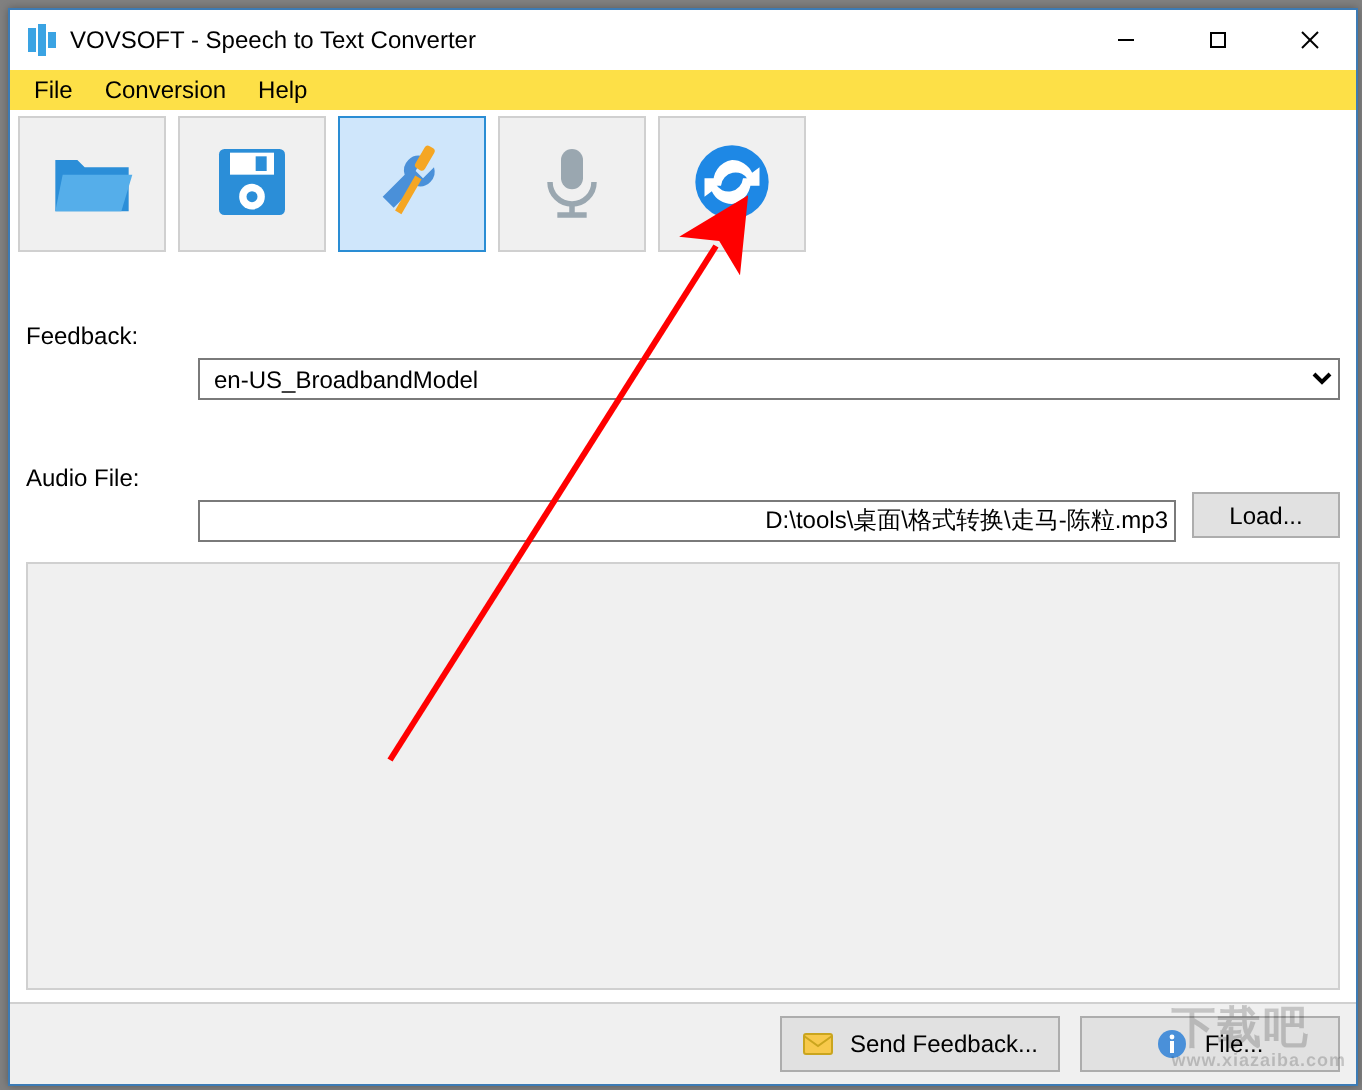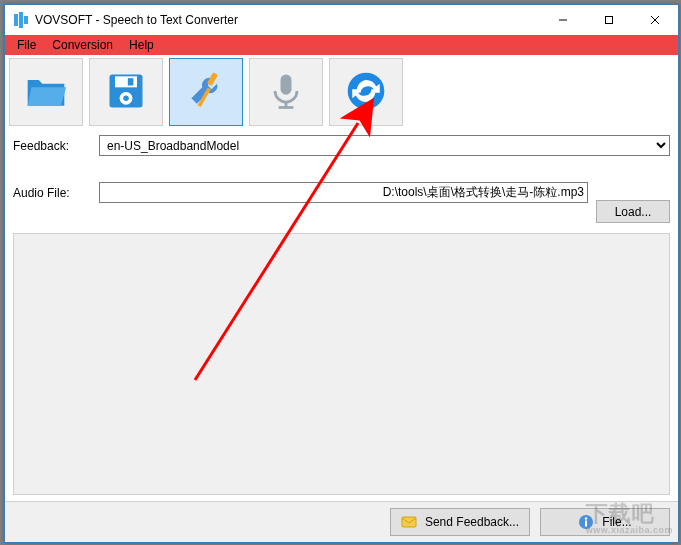--- a/index.html
+++ b/index.html
@@ -62,21 +62,21 @@
     color: #000;
     background: #fff;
   }
 
   
   .menubar {
     height: 20px;
     display: flex;
     align-items: center;
     padding: 0 4px;
-    background: #ef4444;
+    background: #fde047;
   }
   .menu-item {
     padding: 2px 8px;
     font-size: 12px;
     color: #000;
   }
 
   
   .toolbar {
     display: flex;
@@ -115,20 +115,21 @@
   }
   .form-row select,
   .form-row input[type="text"] {
     font-family: inherit;
     font-size: 12px;
     padding: 2px 3px;
     border: 1px solid #7a7a7a;
     background: #fff;
     height: 21px;
     box-sizing: border-box;
+    margin-top: 44px;
   }
   .form-row select { flex: 1; }
   .form-row input[type="text"] { flex: 1; margin-right: 8px; text-align: right; }
   .btn {
     font-family: inherit;
     font-size: 12px;
     height: 23px;
     padding: 0 12px;
     background: #e1e1e1;
     border: 1px solid #adadad;

